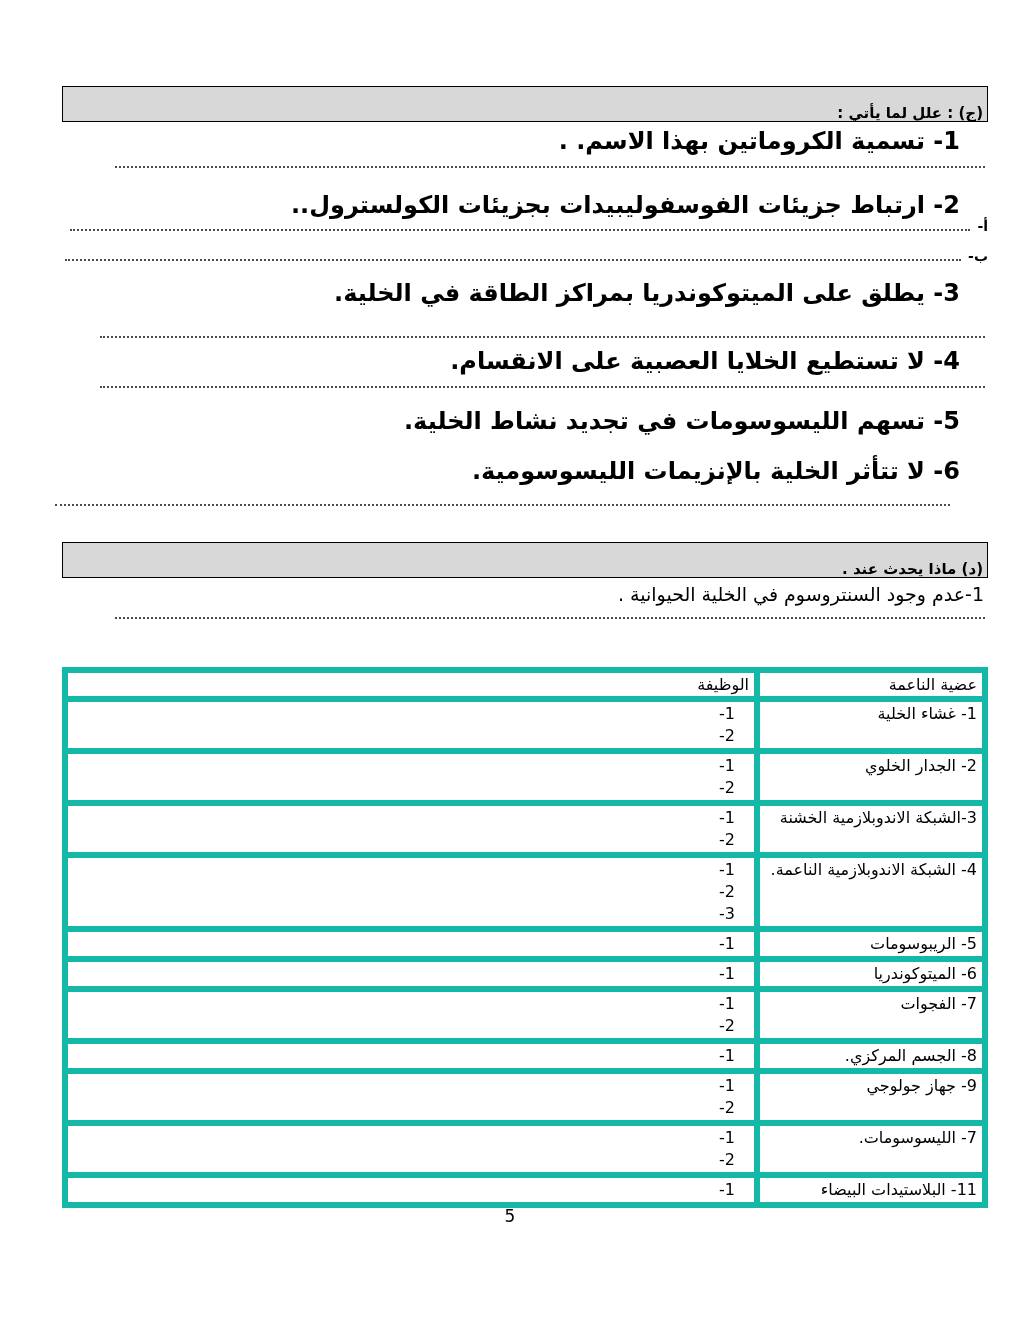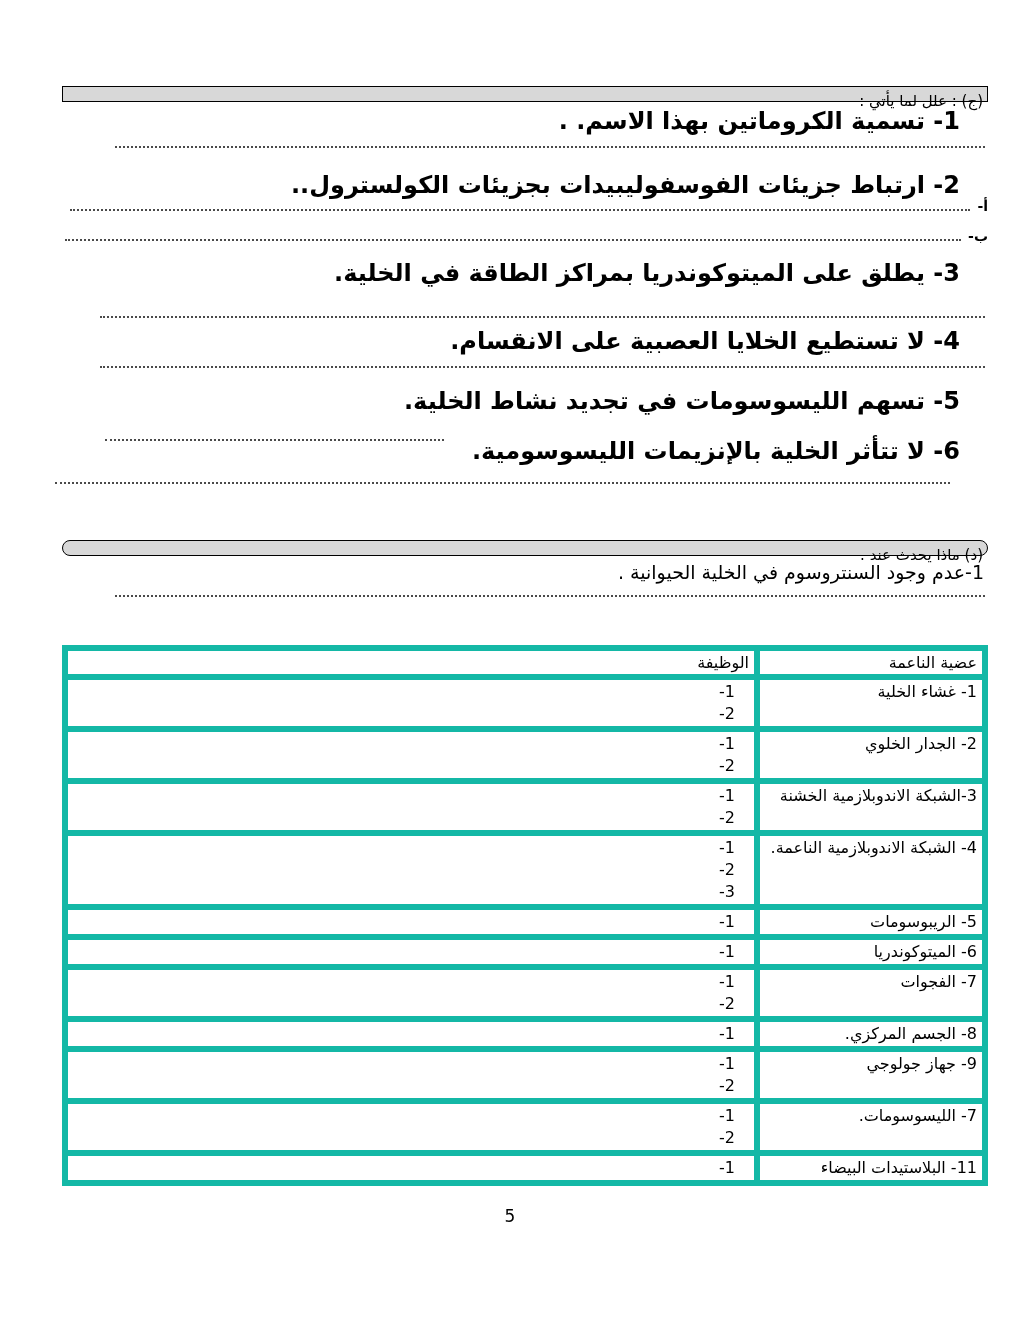--- a/index.html
+++ b/index.html
@@ -10,25 +10,25 @@
     background:#fff;
     color:#000;
     font-family:"DejaVu Sans", sans-serif;
     direction:rtl;
     padding:86px 32px 0 62px;
     overflow:hidden;
   }
   .bar {
     background:#d8d8d8;
     border:1px solid #000;
-    font-weight:normal;
+    font-weight:bold;
     font-size:15px;
     line-height:20px;
-    height:16px;
-    padding:4px 4px;
+    height:36px;
+    padding:16px 4px;
     text-align:right;
   }
   .q {
     font-weight:bold;
     font-size:24px;
     line-height:26px;
     text-align:right;
     padding-right:28px;
     white-space:nowrap;
   }
@@ -51,24 +51,24 @@
   #sub-b { margin-top:14px; }
   .sublabel { font-size:14px; font-weight:bold; line-height:16px; padding-left:3px; }
   .subrow .dotline { flex:1; margin:0 4px 3px 8px; }
   #sub-b .dotline { margin-left:3px; }
 
   #q1 { margin-top:6px; }
   #q2 { margin-top:24px; }
   #q3 { margin-top:16px; }
   #q4 { margin-top:10px; }
   #q5 { margin-top:20px; }
-  #row-q6 { display:flex; margin-top:24px; }
+  #row-q6 { display:flex; margin-top:24px;flex-direction:column; }
   #row-q6 .dotline { flex:1; align-self:flex-start; height:3px; margin:0 28px 0 43px; }
 
-  #bar-d { margin-top:56px;border-radius:9px; }
+  #bar-d { margin-top:36px; }
   #qd1 { margin-top:3px; }
   #bar-e { margin-top:34px; }
 
   table.func {
     margin-top:48px;
     width:926px;
     border-collapse:collapse;
     direction:rtl;
   }
   table.func col.c-org { width:228px; }

